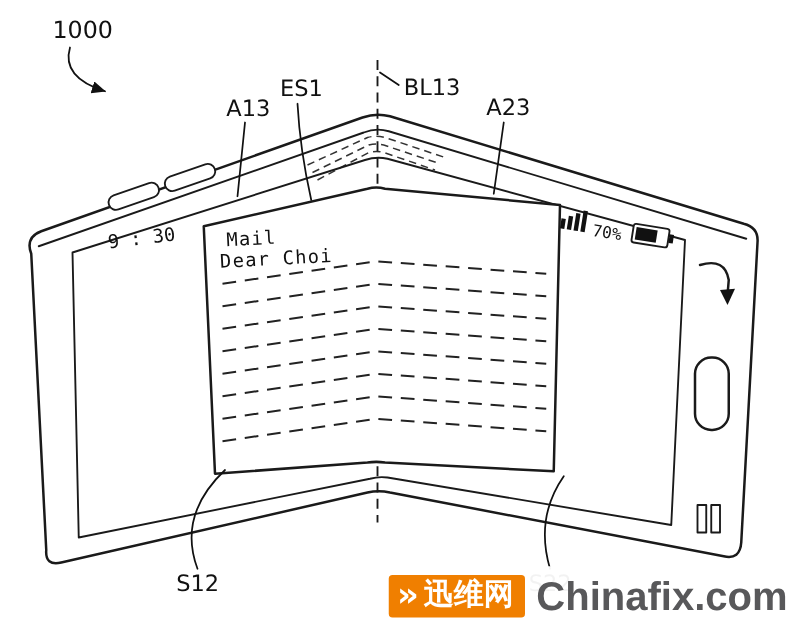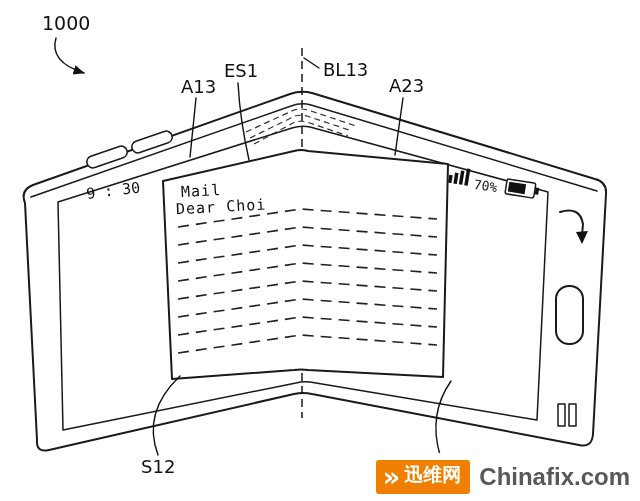--- a/index.html
+++ b/index.html
@@ -27,22 +27,22 @@
     position:absolute; right:0; bottom:0; height:48px;
     display:flex; align-items:center; gap:9px;
     background:rgba(255,255,255,0.95); padding:0 10px 0 8px;
   }
   .wm-logo {
     display:flex; align-items:center; gap:4px;
     background:#f07f00; color:#ffffff; font-weight:bold;
     padding:3px 9px 4px 7px; border-radius:3px;
   }
   .wm-chevrons { font-size:27px; line-height:1; }
-  .wm-cn { font-size:19px; line-height:1.1; font-family:Liberation Mono, monospace; }
-  .wm-domain { color:#58585a; font-size:24px; font-weight:bold; font-family:"Liberation Sans", sans-serif; }
+  .wm-cn { font-size:24px; line-height:1.1; font-family:Liberation Sans, sans-serif; }
+  .wm-domain { color:#58585a; font-size:32px; font-weight:bold; font-family:"Liberation Sans", sans-serif; }
 </style>
 </head>
 <body>
 
 <div class="page">
   <svg width="640" height="501" viewBox="0 0 640 501">
     <defs>
       <marker id="arrowhead" markerWidth="10" markerHeight="9" refX="7.5" refY="3.5" orient="auto">
         <path d="M0,0 L8,3.5 L0,7 Z" fill="#111111"></path>
       </marker>

